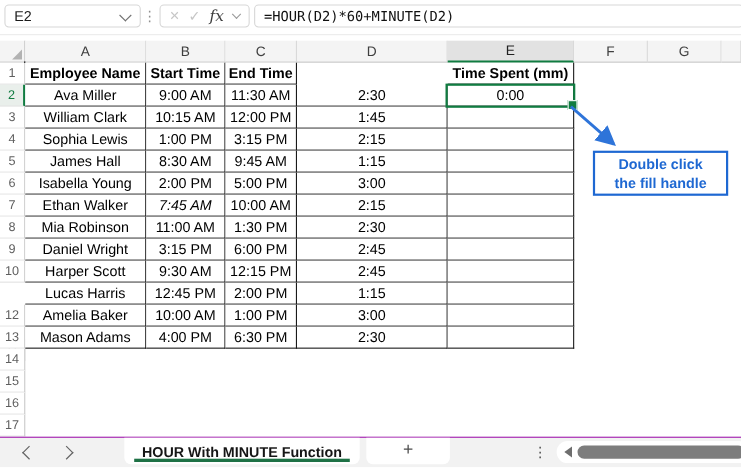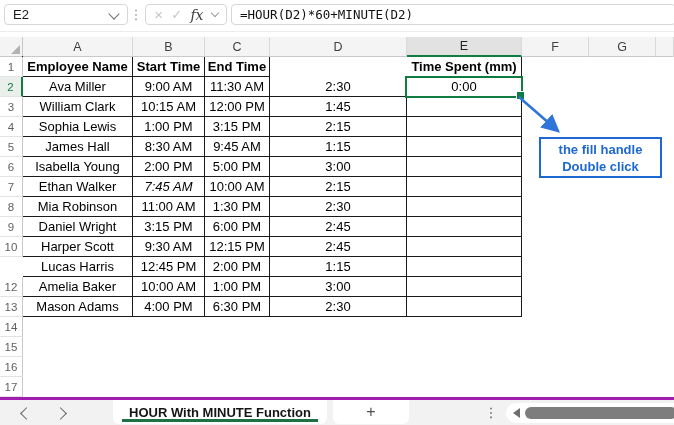--- a/index.html
+++ b/index.html
@@ -50,21 +50,21 @@
              box-sizing:border-box;background:transparent;}
   .fillhandle{position:absolute;right:-4px;bottom:-4px;width:7px;height:7px;background:#107C41;border:1px solid #fff;}
 
   
   .callout{position:absolute;left:539px;top:137px;width:123px;height:41px;border:2.5px solid #1e68d2;background:#fff;
            box-sizing:border-box;display:flex;flex-direction:column;align-items:center;justify-content:center;}
   .callout span{color:#1e68d2;font-weight:bold;font-size:13px;line-height:17px;white-space:nowrap;}
   .arrowsvg{position:absolute;left:505px;top:90px;width:80px;height:55px;overflow:visible;}
 
   
-  .bottombar{position:absolute;left:0;top:397px;width:674px;height:28px;background:#f2f2f2;border-top:3px solid #a21caf;box-sizing:border-box;}
+  .bottombar{position:absolute;left:0;top:397px;width:674px;height:28px;background:#f2f2f2;border-top:1px solid #a21caf;box-sizing:border-box;}
   .navchev{position:absolute;top:9px;width:8px;height:8px;border-right:1.6px solid #636363;border-bottom:1.6px solid #636363;}
   .navchev.left{left:22px;transform:rotate(135deg);}
   .navchev.right{left:56px;transform:rotate(-45deg);}
   .sheettab{position:absolute;left:113px;top:0px;width:214px;height:24px;background:#fff;border-radius:0 0 6px 6px;
             display:flex;align-items:center;justify-content:center;font-weight:600;font-size:13px;color:#151515;}
   .tabline{position:absolute;left:9px;right:9px;bottom:2px;height:3px;background:#1e7145;}
   .addtab{position:absolute;left:333px;top:0px;width:76px;height:24px;background:#fff;border-radius:0 0 6px 6px;
           display:flex;align-items:center;justify-content:center;color:#4d4d4d;font-size:16px;font-weight:300;}
   .bdots{position:absolute;left:484px;top:0;height:24px;width:14px;display:flex;align-items:center;justify-content:center;color:#4d4d4d;font-size:13px;}
   .scrollpill{position:absolute;left:506px;top:3px;width:176px;height:20px;background:#fff;border-radius:10px;}
@@ -202,22 +202,22 @@
   <svg class="arrowsvg" viewBox="0 0 80 55">
     <defs>
       <marker id="ah" markerWidth="9" markerHeight="9" refX="6" refY="3.5" orient="auto">
         <path d="M0,0 L7,3.5 L0,7 Z" fill="#2e74d9"></path>
       </marker>
     </defs>
     <line x1="14" y1="7" x2="53" y2="41" stroke="#2e74d9" stroke-width="2.6" marker-end="url(#ah)"></line>
   </svg>
 
   <div class="callout">
+    <span>Double click</span>
     <span>the fill handle</span>
-    <span>Double click</span>
   </div>
 
   <div class="bottombar">
     <div class="navchev left"></div>
     <div class="navchev right"></div>
     <div class="sheettab">
       <span>HOUR With MINUTE Function</span>
       <div class="tabline"></div>
     </div>
     <div class="addtab">

